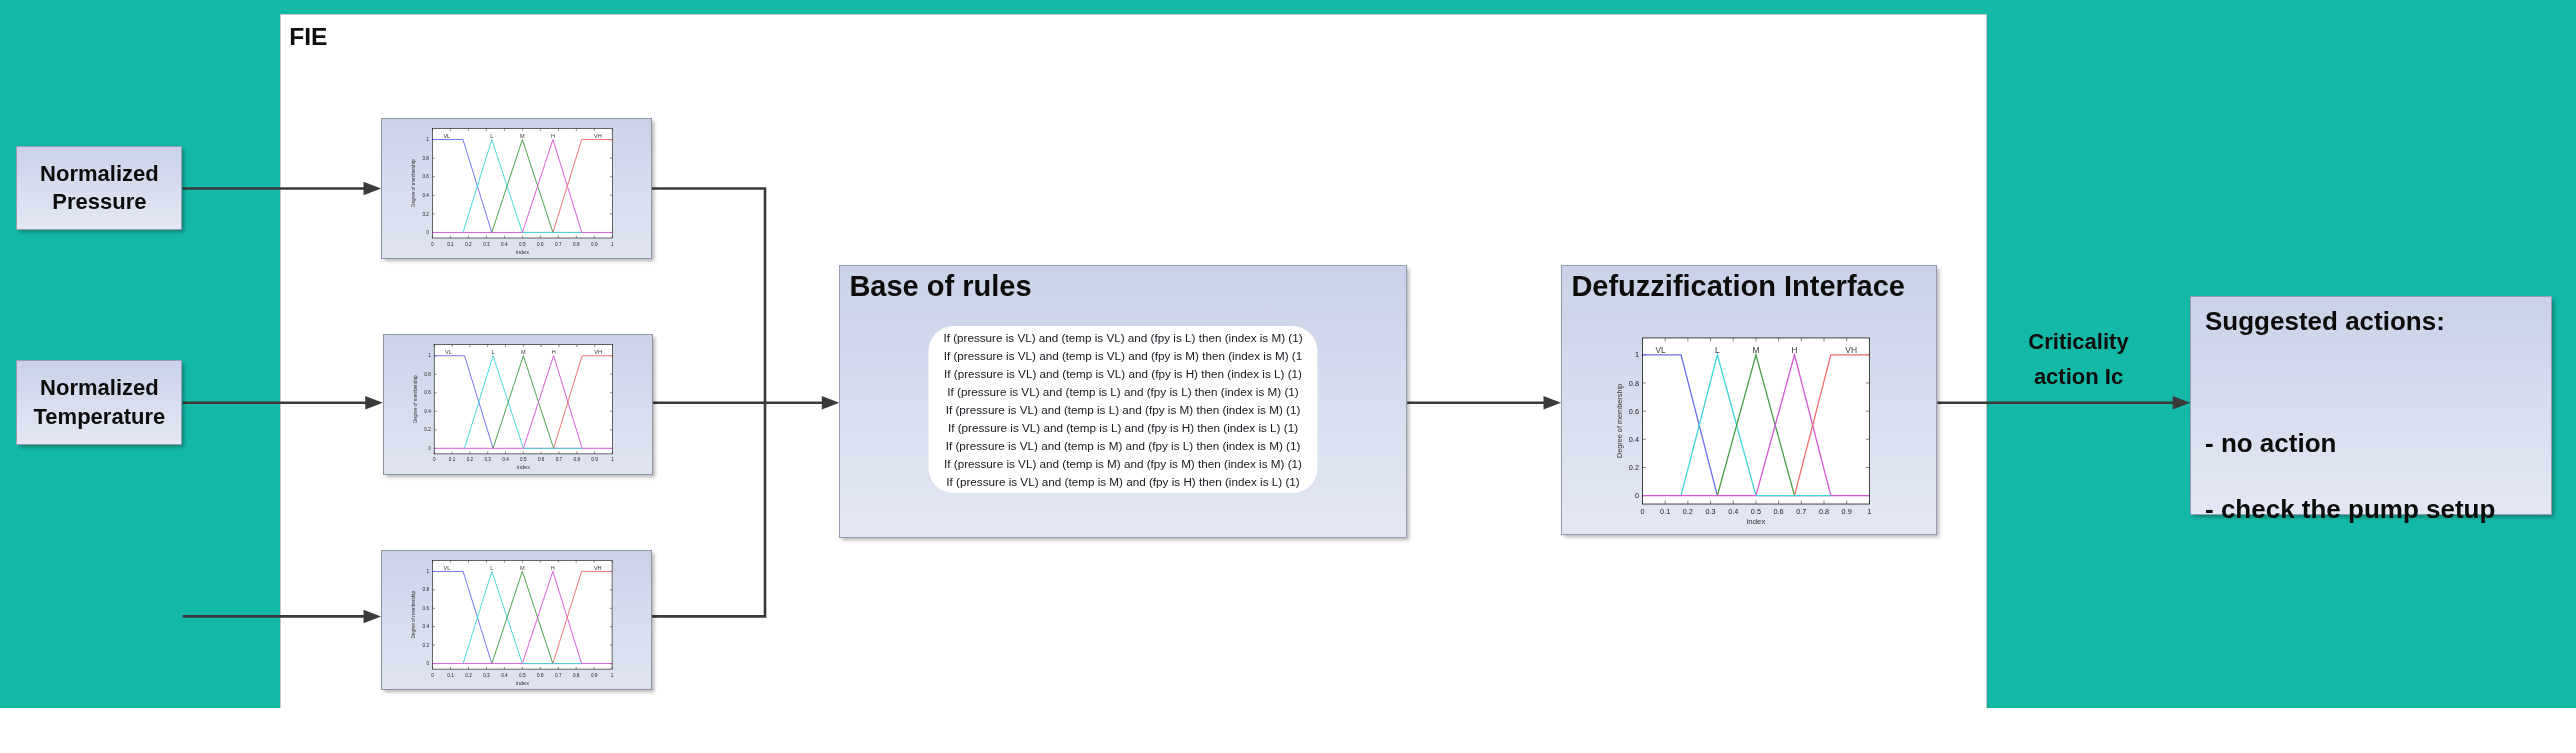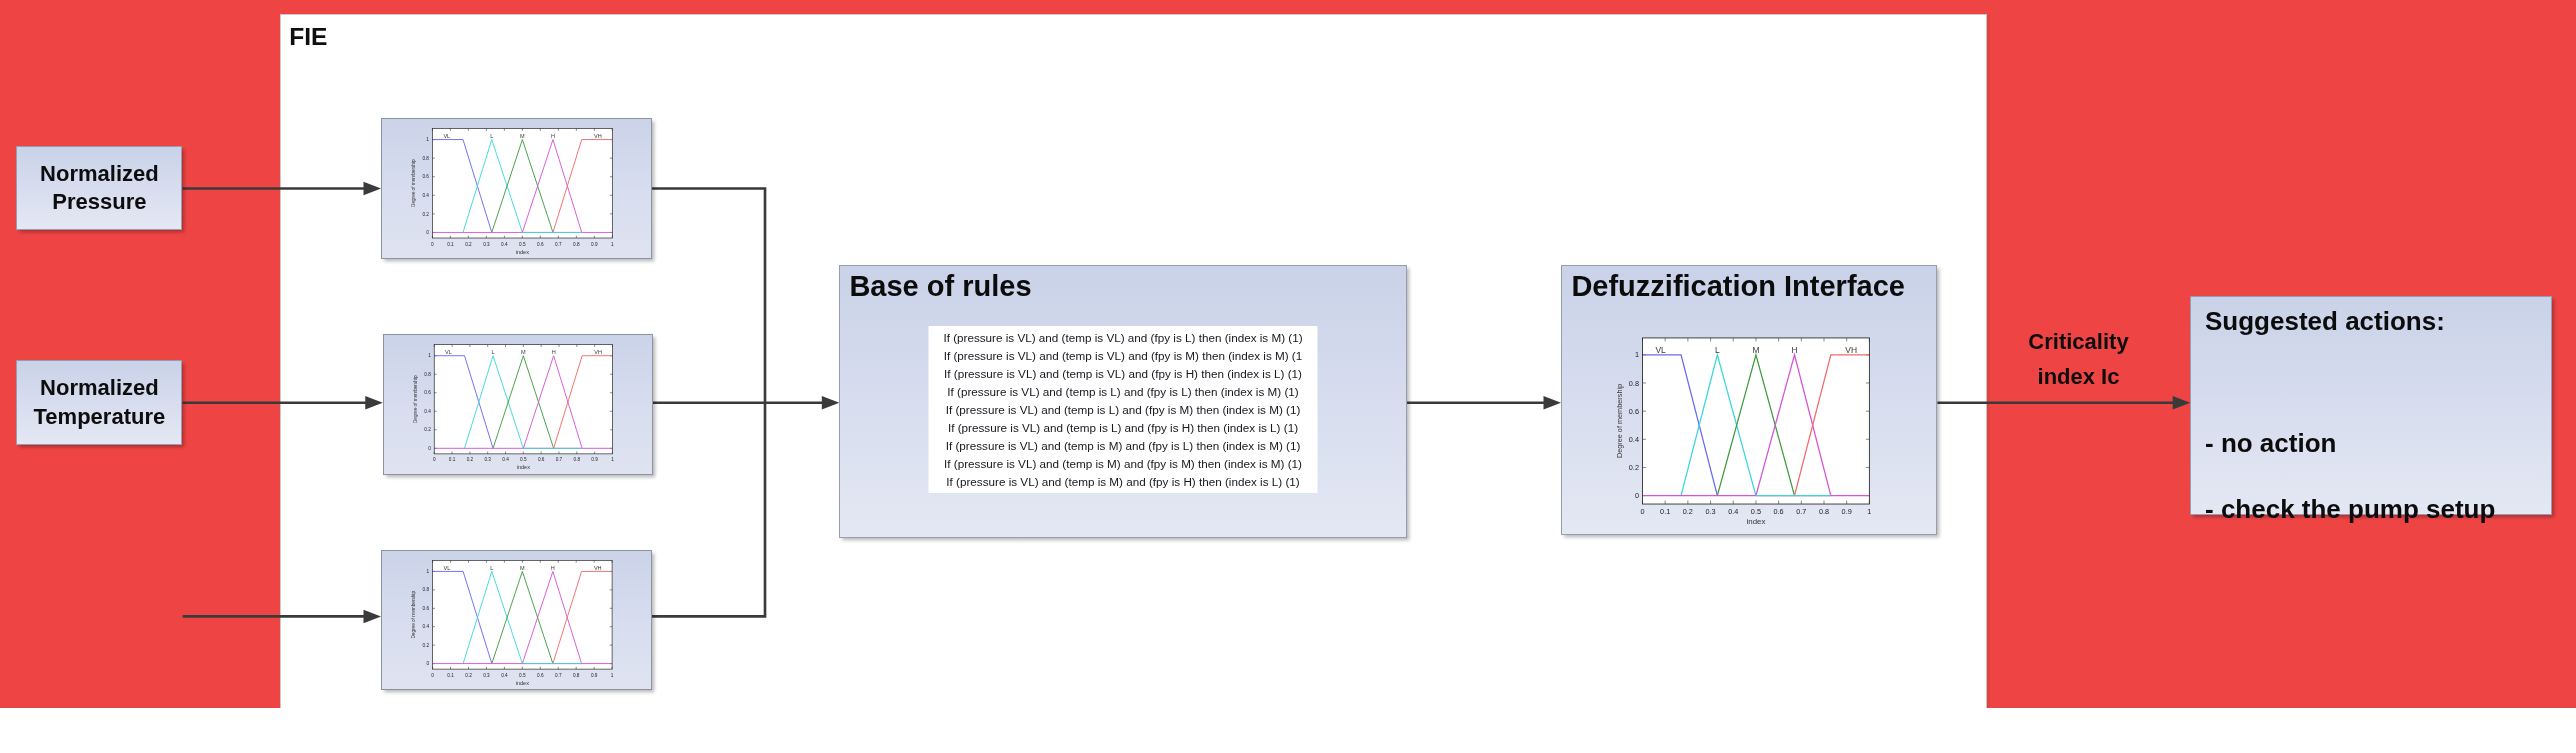--- a/index.html
+++ b/index.html
@@ -1,17 +1,17 @@
 <!DOCTYPE html>
 <html style="font-size:9.4px"><head>
 <meta charset="utf-8">
 <style>
   html,body{margin:0;padding:0;background:#ffffff;}
   body{font-family:"Liberation Sans","DejaVu Sans",sans-serif;color:#111;}
-  .canvas{position:relative;width:2576px;height:708px;background:#ef4444;overflow:hidden;}
+  .canvas{position:relative;width:2576px;height:708px;background:#14b8a6;overflow:hidden;}
 
   
   .fie{position:absolute;left:280px;top:14px;width:1707px;height:723px;
        background:#ffffff;border:1.8px solid #c9c9c9;box-sizing:border-box;
        box-shadow:1.8px 1.8px 2.3px rgba(0,0,0,0.10);z-index:1;}
   .fie-label{position:absolute;left:8.2px;top:8.2px;font-size:24.6px;font-weight:bold;color:#0f0f0f;}
 
   
   .connectors{position:absolute;left:0;top:0;z-index:2;}
 
@@ -33,21 +33,21 @@
   .pos-plot1{left:381px;top:118px;width:271px;height:141px;}
   .pos-plot2{left:383px;top:334px;width:270px;height:141px;}
   .pos-plot3{left:381px;top:550px;width:271px;height:140px;}
   .plot-panel svg{position:absolute;left:0;top:0;}
 
   
   .pos-rules{left:839px;top:265px;width:568px;height:273px;}
   .box-title{position:absolute;left:9.4px;top:3.5px;font-size:29px;font-weight:bold;color:#0c0c0c;white-space:nowrap;}
   .rules-panel{position:absolute;left:50%;top:60px;transform:translateX(-50%);
                width:389px;height:167px;background:#ffffff;
-               display:flex;flex-direction:column;justify-content:center;}
+               display:flex;flex-direction:column;justify-content:center;border-radius:25px;}
   .rules-panel .rule{font-size:11.7px;line-height:18px;text-align:center;color:#17171f;white-space:nowrap;}
 
   
   .pos-defuzz{left:1561px;top:265px;width:376px;height:270px;}
   .defuzz-chart{position:absolute;left:22px;top:59px;}
 
   
   .crit-label{position:absolute;left:1989px;top:324px;width:179px;z-index:3;
               text-align:center;font-weight:bold;font-size:22px;line-height:35px;color:#0d0d0d;}
 
@@ -392,21 +392,21 @@
         <text x="359.96000000000004" y="47.88135593220341" font-size="14.5" fill="#3a3a3a" text-anchor="middle">H</text>
         <text x="456.96000000000004" y="47.88135593220341" font-size="14.5" fill="#3a3a3a" text-anchor="middle">VH</text>
         <rect x="100" y="22" width="388" height="284" fill="none" stroke="#2a2a2a" stroke-width="1.5"></rect>
         <text x="294" y="341" font-size="13.5" fill="#333" text-anchor="middle">index</text>
         <text x="65.5" y="164" font-size="12.5" fill="#333" text-anchor="middle" transform="rotate(-90 65.5 164)">Degree of membership</text>
       </svg>
   </div>
 
   <div class="crit-label">
     <div>Criticality</div>
-    <div>index Ic</div>
+    <div>action Ic</div>
   </div>
 
   <div class="node pos-actions">
     <div class="actions-title">Suggested actions:</div>
     <div class="actions-spacer"></div>
     <div class="actions-list">
         <div class="action-item">- no action</div>
         <div class="action-item">- check the pump setup</div>
       </div>
   </div>

